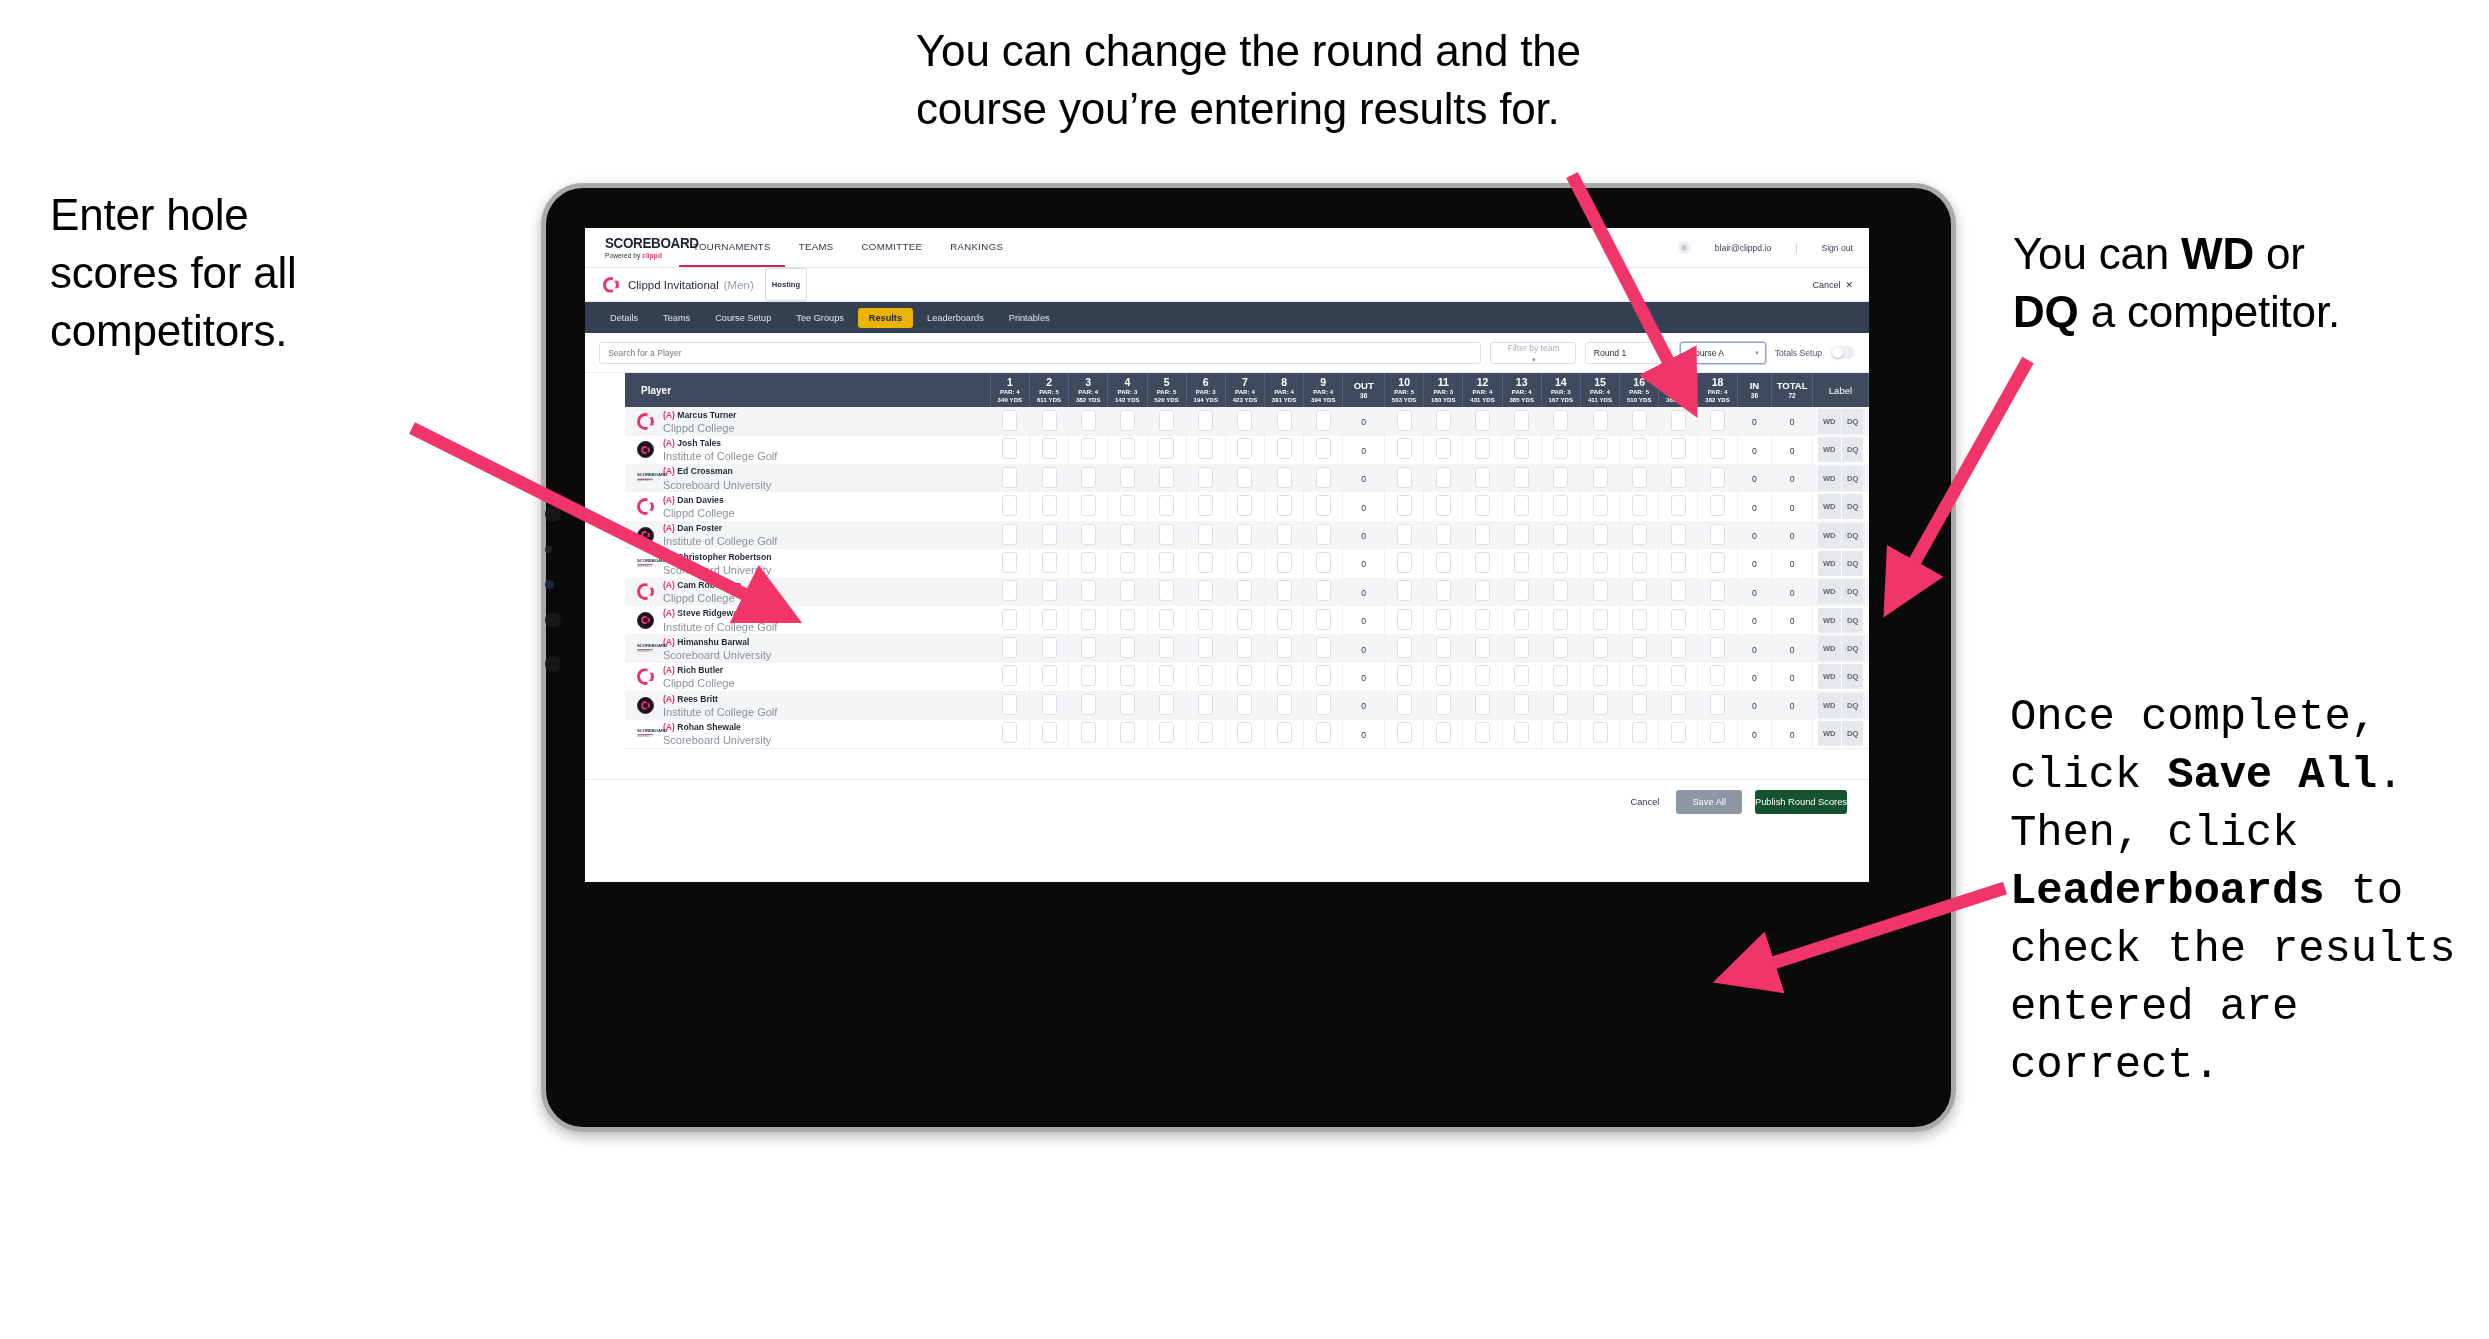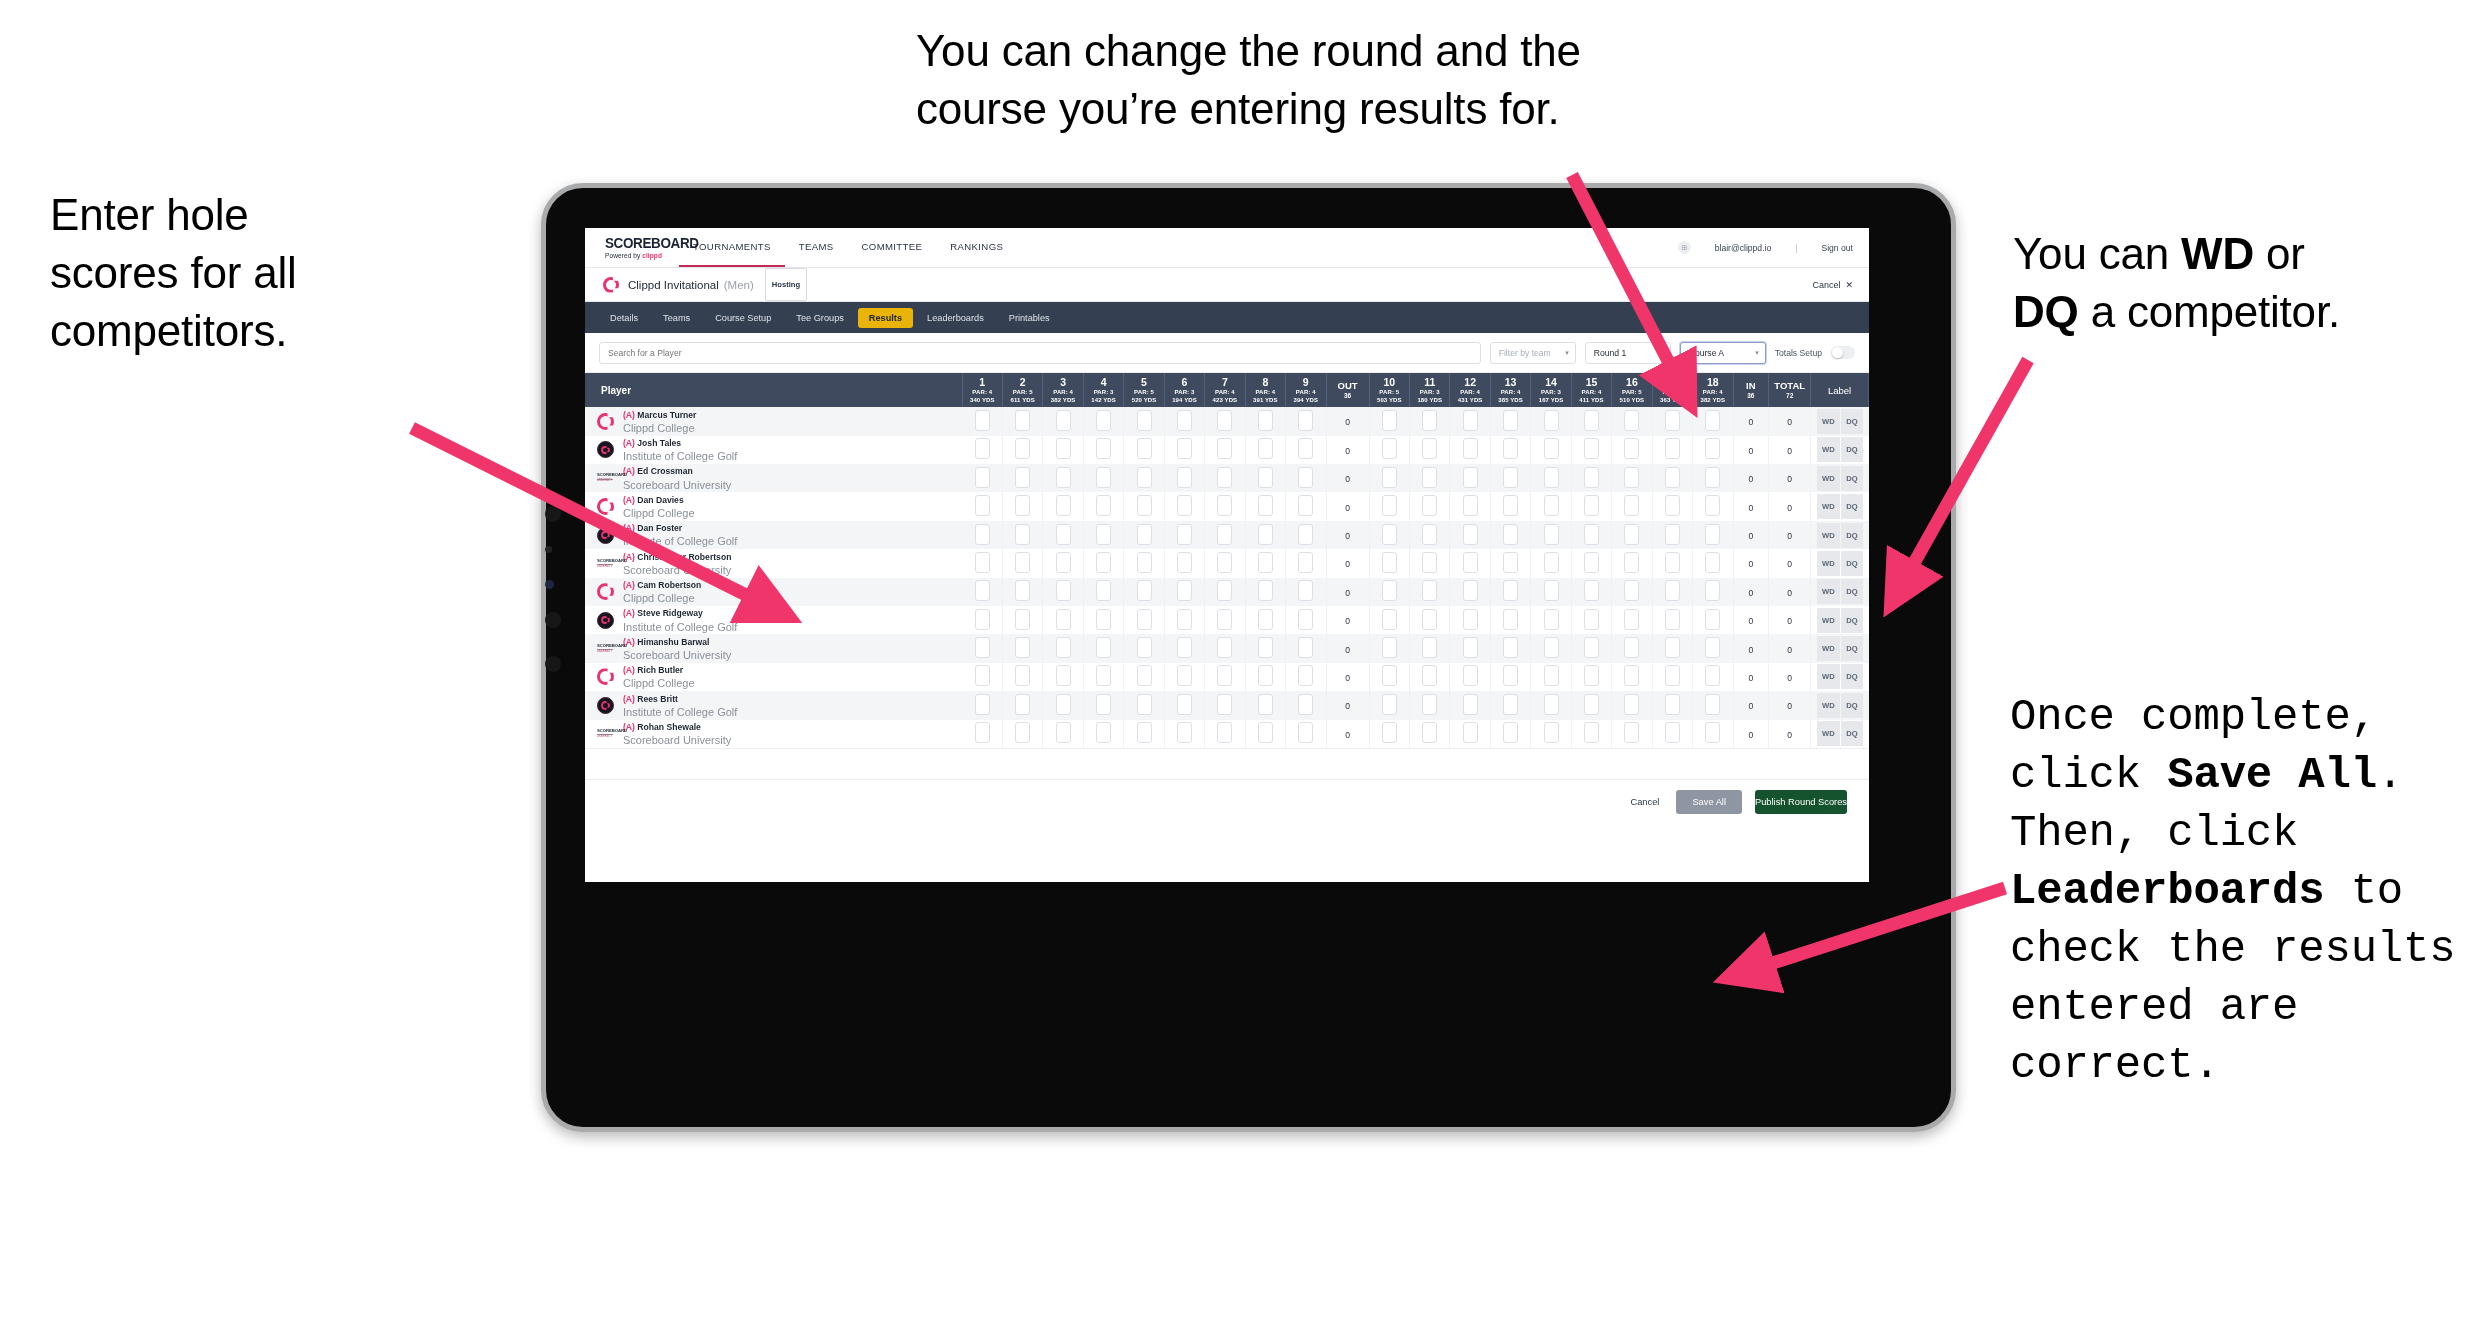--- a/index.html
+++ b/index.html
@@ -126,34 +126,34 @@
   #search-input {
     flex:1 1 auto; height:22px; border:1px solid #dcdfe4; border-radius:3px;
     font-size:8.6px; color:#9aa1ac; padding:0 8px; background:#fff;
     font-family:"Liberation Sans", sans-serif; outline:none;
   }
   .sel {
     height:22px; min-width:86px; border:1px solid #dcdfe4; border-radius:3px; background:#fff;
     display:flex; align-items:center; justify-content:space-between; padding:0 6px 0 8px;
     font-size:8.6px; color:#1f2733; cursor:pointer;
   }
-  .sel.placeholder { color:#a8aeb8; }
+  .sel.placeholder { color:#a8aeb8;flex-direction:column; }
   .sel.focus { border-color:#8e9ecb; box-shadow:0 0 0 1px #c8d2ea; }
   .caret { font-size:7px; color:#8a9099; line-height:1; }
   #totals-label { font-size:8.6px; color:#4a5362; }
   #toggle {
     width:24px; height:12.5px; border-radius:7px; background:#eceef1; position:relative; cursor:pointer; flex:none;
   }
   #toggle::after {
     content:""; position:absolute; top:1px; left:1px; width:10.5px; height:10.5px;
     border-radius:50%; background:#fff; box-shadow:0 1px 2px rgba(0,0,0,0.25);
   }
 
   
-  #tablewrap { background:#a16207; }
+  #tablewrap { background:#a16207;margin-left:40px; }
   table { border-collapse:collapse; width:100%; table-layout:fixed; }
   thead th {
     background:#3f4a5e; color:#ffffff; border-right:1px solid #55607a;
     vertical-align:middle; padding:3px 0;
   }
   thead th.player-h { text-align:left; padding-left:16px; font-size:10px; font-weight:700; }
   .hole-num { font-size:10.5px; font-weight:700; line-height:1.15; }
   .hole-par, .hole-yds { font-size:6px; font-weight:700; line-height:1.35; letter-spacing:0.1px; }
   .agg-lbl { font-size:9.5px; font-weight:700; line-height:1.2; }
   .agg-val { font-size:6.5px; font-weight:700; line-height:1.4; }

